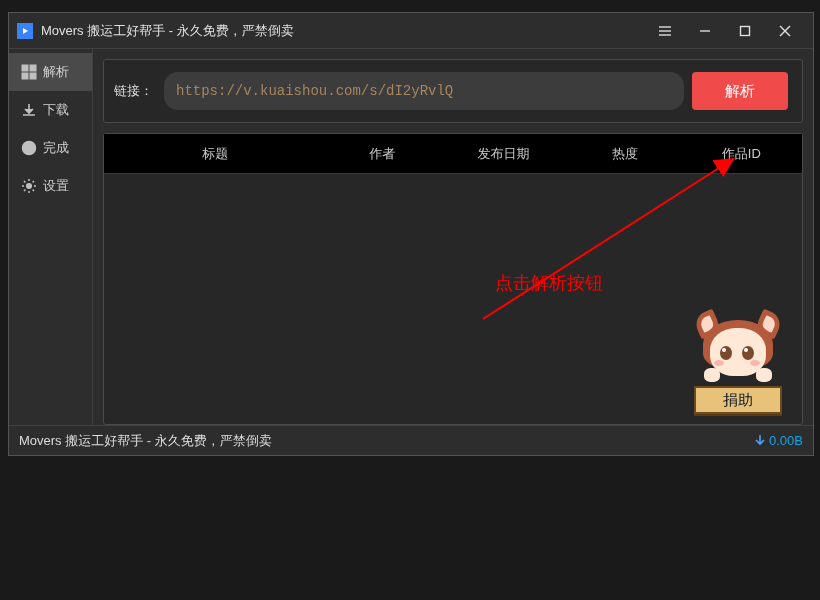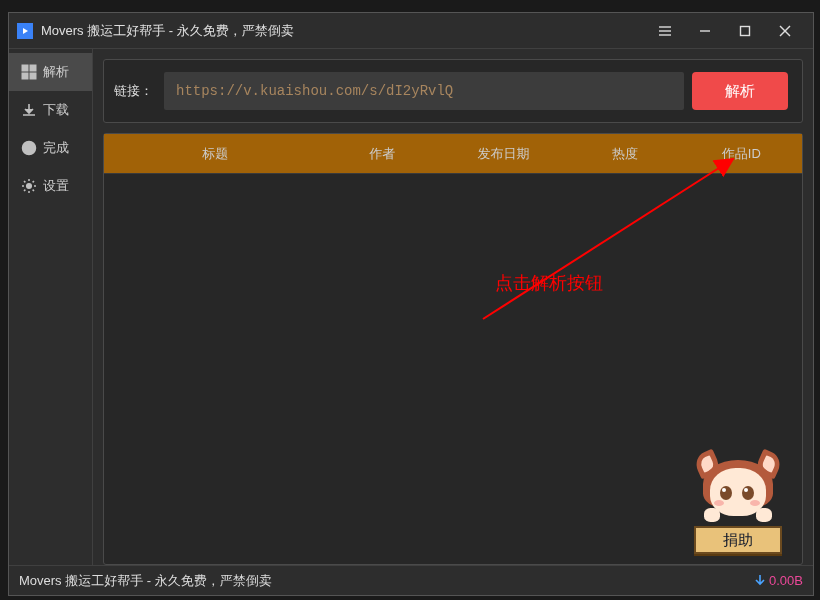--- a/index.html
+++ b/index.html
@@ -1,37 +1,37 @@
 <!DOCTYPE html>
 <html><head>
 <meta charset="utf-8">
 <style>
 * { margin: 0; padding: 0; box-sizing: border-box; }
 body { width: 820px; height: 600px; overflow: hidden; background: #1a1a1a; font-family: "Microsoft YaHei", Arial, sans-serif; font-size: 13px; color: #ccc; position: relative; }
-.window { position: absolute; left: 8px; top: 12px; width: 806px; height: 584px; background: #2d2d2d; border: 1px solid #555; display: flex; flex-direction: column; }
+.window { position: absolute; left: 8px; top: 12px; width: 806px; height: 444px; background: #2d2d2d; border: 1px solid #555; display: flex; flex-direction: column; }
 .titlebar { height: 36px; background: #2d2d2d; display: flex; align-items: center; padding: 0 8px; border-bottom: 1px solid #404040; }
 .app-icon { width: 16px; height: 16px; background: #3a82f7; margin-right: 8px; display: flex; align-items: center; justify-content: center; }
 .app-icon::before { content: ""; width: 0; height: 0; border-left: 5px solid #fff; border-top: 3px solid transparent; border-bottom: 3px solid transparent; }
 .title-text { flex: 1; color: #e0e0e0; }
 .win-btns { display: flex; gap: 0; }
 .win-btn { width: 40px; height: 28px; display: flex; align-items: center; justify-content: center; cursor: pointer; color: #e0e0e0; }
 .win-btn svg { width: 14px; height: 14px; }
 .body { flex: 1; display: flex; min-height: 0; }
 .sidebar { width: 84px; background: #2d2d2d; border-right: 1px solid #404040; padding-top: 4px; }
 .side-item { height: 38px; display: flex; align-items: center; gap: 6px; padding-left: 12px; color: #d0d0d0; cursor: pointer; }
 .side-item.active { background: #4a4a4a; }
 .side-ic { width: 16px; height: 16px; display: flex; align-items: center; justify-content: center; }
 .side-ic svg { stroke: #c0c0c0; fill: #c0c0c0; }
 .main { flex: 1; display: flex; flex-direction: column; padding: 10px 10px 0 10px; position: relative; min-height: 0; }
 .url-row { border: 1px solid #4a4a4a; background: #272727; height: 64px; display: flex; align-items: center; padding: 0 14px 0 10px; gap: 8px; border-radius: 3px; margin-bottom: 10px; font-family: Liberation Mono, monospace; }
 .url-label { color: #ddd; width: 42px; }
-.url-input { flex: 1; height: 38px; background: #3c3c3c; border: none; outline: none; color: #a7855e; padding: 0 12px; font-family: inherit; font-size: 14px; border-radius: 2px; }
+.url-input { flex: 1; height: 38px; background: #3c3c3c; border: none; outline: none; color: #a7855e; padding: 0 12px; font-family: inherit; font-size: 14px; border-radius: 14px; }
 .parse-btn { width: 96px; height: 38px; background: #f04a4a; color: #fff; border: none; border-radius: 4px; font-size: 15px; cursor: pointer; font-family: inherit; }
 .table-wrap { flex: 1; border: 1px solid #4a4a4a; background: #272727; border-radius: 3px; display: flex; flex-direction: column; min-height: 0; position: relative; }
-.thead { height: 40px; display: flex; align-items: center; border-bottom: 1px solid #3a3a3a; background: #a16207; color: #ccc; }
+.thead { height: 40px; display: flex; align-items: center; border-bottom: 1px solid #3a3a3a; background: #000000; color: #ccc; }
 .th { text-align: center; }
 .th1 { flex: 2.2; }
 .th2 { flex: 1.1; }
 .th3 { flex: 1.3; }
 .th4 { flex: 1.1; }
 .th5 { flex: 1.2; }
 .arrow-svg { position: absolute; left: 340px; top: 100px; pointer-events: none; }
 .annot { position: absolute; left: 402px; top: 222px; color: #ff0000; font-size: 18px; pointer-events: none; }
 .mascot { position: absolute; right: 14px; bottom: 10px; width: 100px; }
 .donate-plate { width: 88px; height: 28px; background: #e9c27a; border: 2px solid #6b4a1f; color: #0f172a; display: flex; align-items: center; justify-content: center; font-size: 15px; margin: 0 auto; box-shadow: 0 2px 0 #5a3a10; cursor: pointer; }
@@ -47,21 +47,21 @@
 .eye.l { left: 22px; }
 .eye.r { left: 44px; }
 .blush { width: 10px; height: 6px; background: #f7a8a0; border-radius: 50%; position: absolute; top: 44px; opacity: .8; }
 .blush.l { left: 16px; }
 .blush.r { left: 52px; }
 .hand { width: 16px; height: 14px; background: #ffe9d6; border-radius: 40%; position: absolute; top: 52px; }
 .hand.l { left: 6px; }
 .hand.r { right: 6px; }
 .statusbar { height: 30px; border-top: 1px solid #404040; display: flex; align-items: center; padding: 0 10px; background: #2d2d2d; }
 .status-text { flex: 1; color: #ddd; }
-.speed { display: flex; align-items: center; gap: 4px; color: #ec4899; }
+.speed { display: flex; align-items: center; gap: 4px; color: #0ea5e9; }
 .speed svg { width: 10px; height: 12px; }
 </style>
 </head>
 <body>
 
 <div class="window">
 
   <div class="titlebar">
     <div class="app-icon"></div>
     <div class="title-text">Movers 搬运工好帮手 - 永久免费，严禁倒卖</div>

